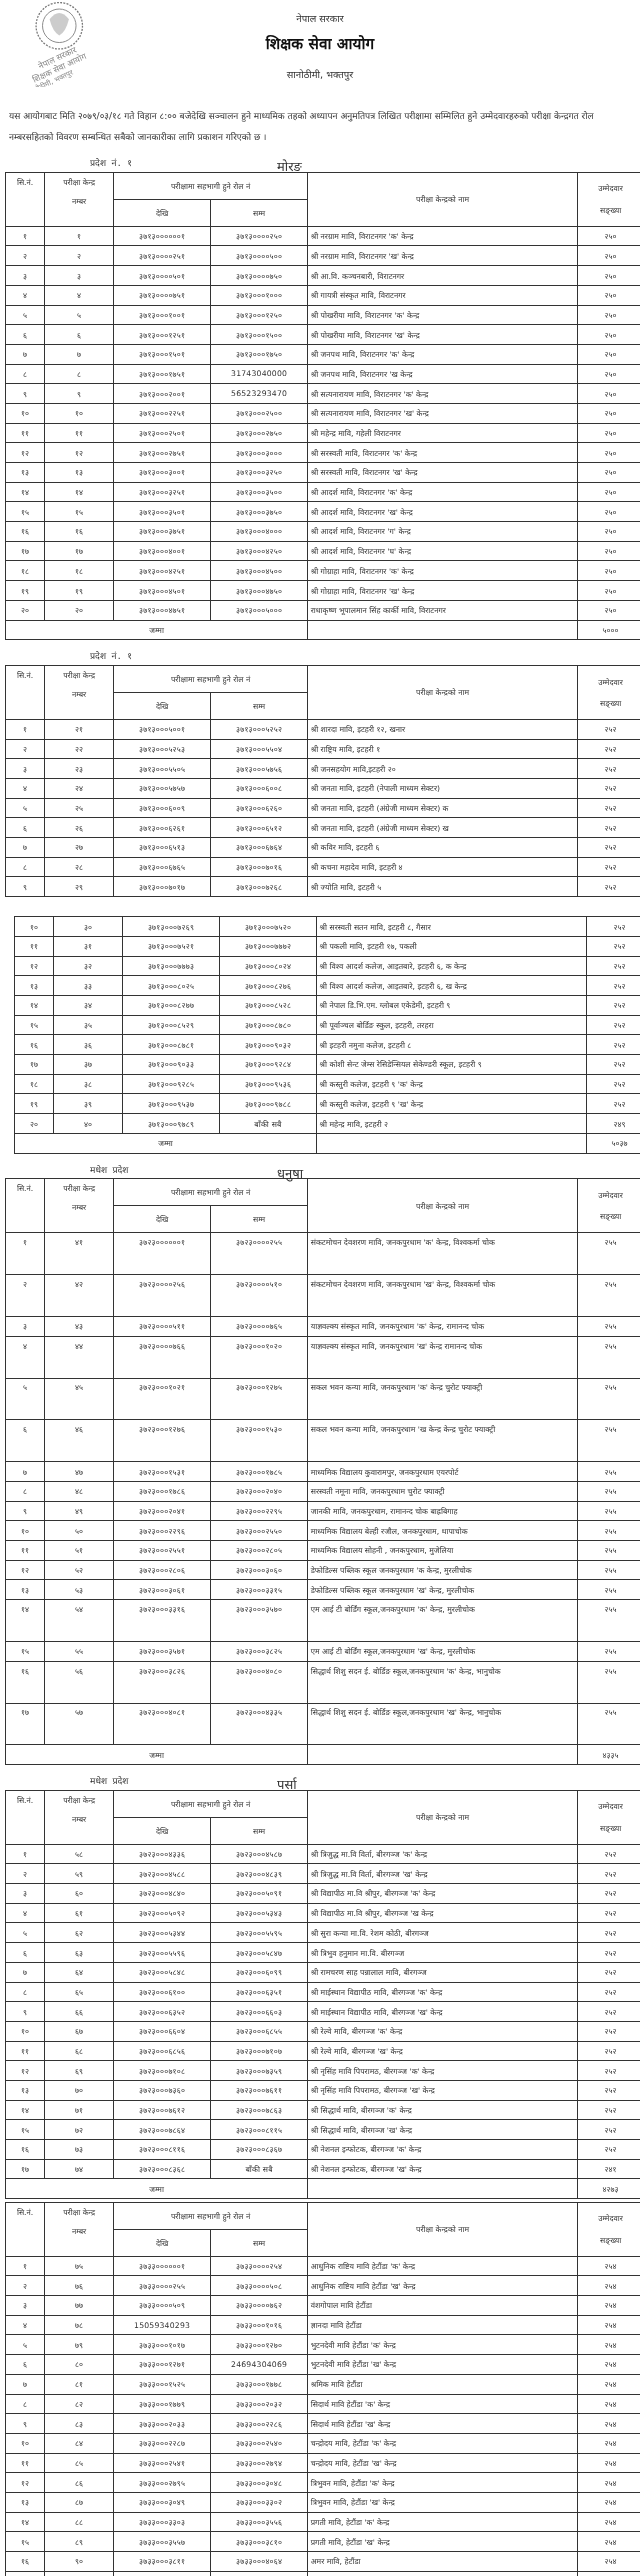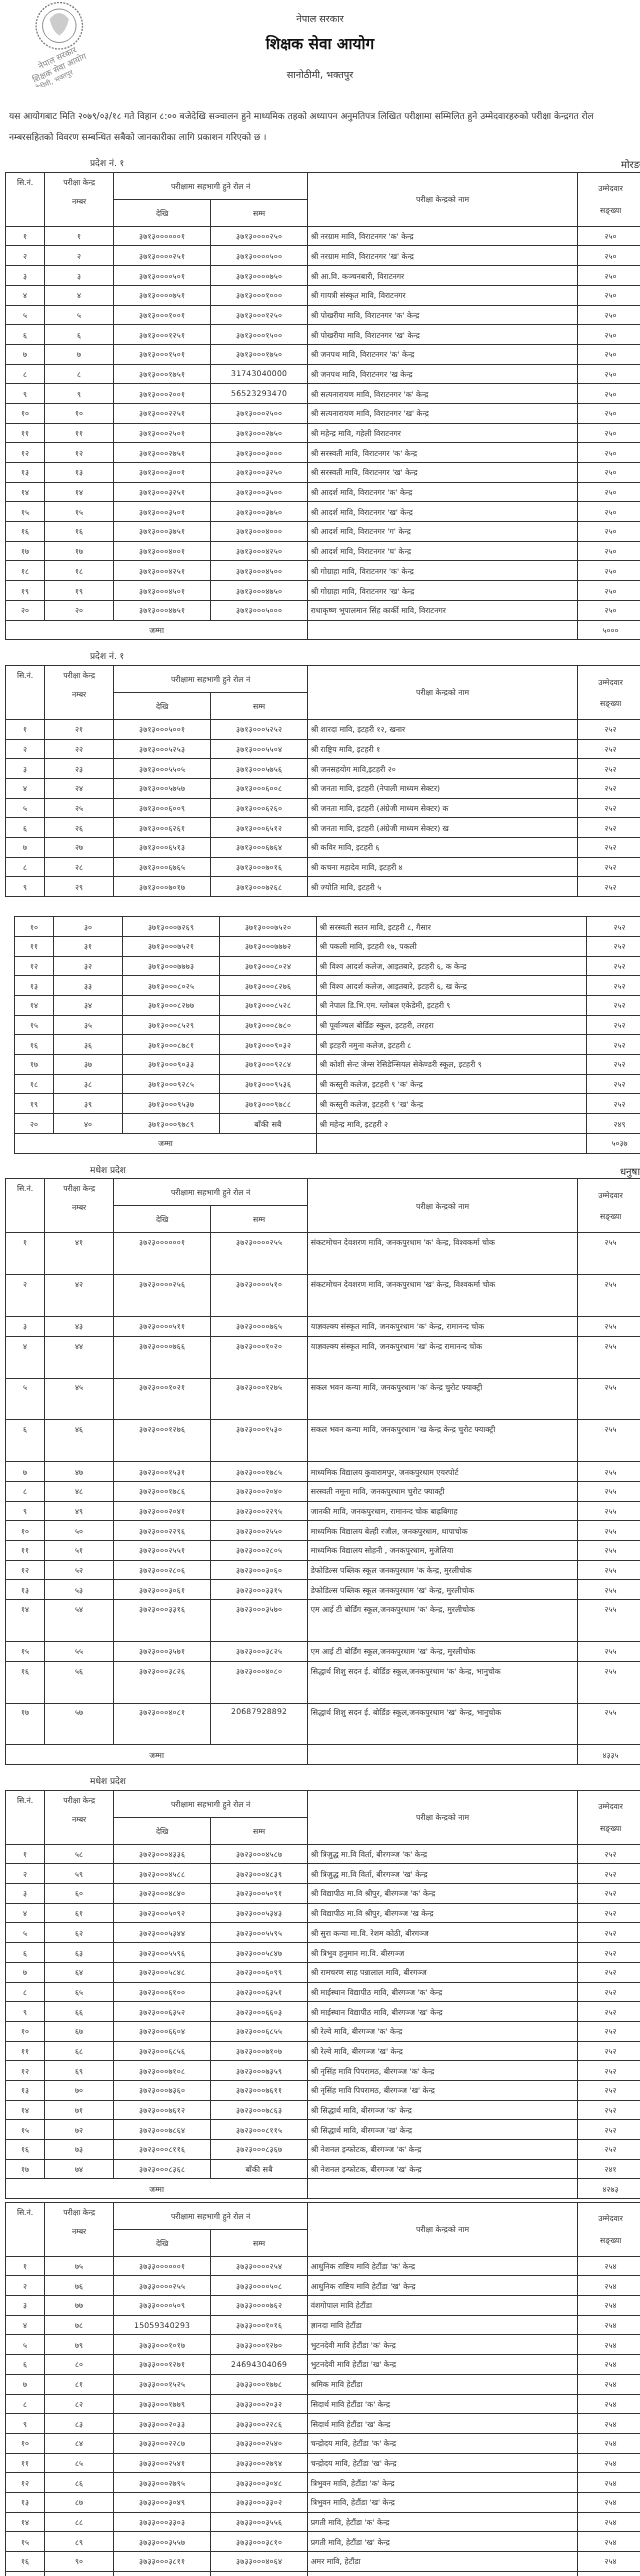--- a/index.html
+++ b/index.html
@@ -37,26 +37,26 @@
     font-size: 9px;
     line-height: 20.6px;
     color: #333;
   }
   .section { margin-top: 2.6px; }
   .section-head {
     position: relative; height: 22px;
   }
   .province {
     position: absolute; left: 90px; top: 6.4px;
-    font-size: 9px; color: #333;
+    font-size: 9px; color: #333; font-family: Liberation Mono, monospace;
   }
   .district {
     position: absolute; left: 0; right: 0; top: 7.7px;
-    text-align: right; padding-left: 277px; box-sizing: border-box;
-    font-size: 10px; color: #333;
+    text-align: left; padding-left: 277px; box-sizing: border-box;
+    font-size: 13px; color: #333;
   }
   table.roll {
     border-collapse: collapse;
     margin-left: 5.1px;
     width: 637px;
     table-layout: fixed;
   }
   table.roll td, table.roll th {
     border: 0.6px solid #333;
     font-weight: normal;
@@ -663,35 +663,36 @@
             <td class="c">५६</td>
             <td class="num">३७२३०००३८२६</td>
             <td class="num">३७२३०००४०८०</td>
             <td class="l">सिद्धार्थ शिशु सदन ई. बोर्डिङ स्कूल,जनकपुरधाम 'क' केन्द्र, भानुचोक</td>
             <td class="c">२५५</td>
           </tr>
           <tr class="tall">
             <td class="c">१७</td>
             <td class="c">५७</td>
             <td class="num">३७२३०००४०८१</td>
-            <td class="num">20687928892</td>
+            <td class="num">३७२३०००४३३५</td>
             <td class="l">सिद्धार्थ शिशु सदन ई. बोर्डिङ स्कूल,जनकपुरधाम  'ख' केन्द्र, भानुचोक</td>
             <td class="c">२५५</td>
           </tr>
           <tr class="total">
             <td colspan="4" class="c">जम्मा</td>
             <td></td>
             <td class="c">४३३५</td>
           </tr>
         </tbody>
       </table>
     </div>
     <div class="section">
       <div class="section-head">
         <span class="province">मधेश प्रदेश</span>
+        <span class="district">पर्सा</span>
       </div>
       <table class="roll">
         <colgroup>
           <col style="width:39px">
           <col style="width:69px">
           <col style="width:97px">
           <col style="width:97px">
           <col style="width:270px">
           <col style="width:66px">
         </colgroup>

